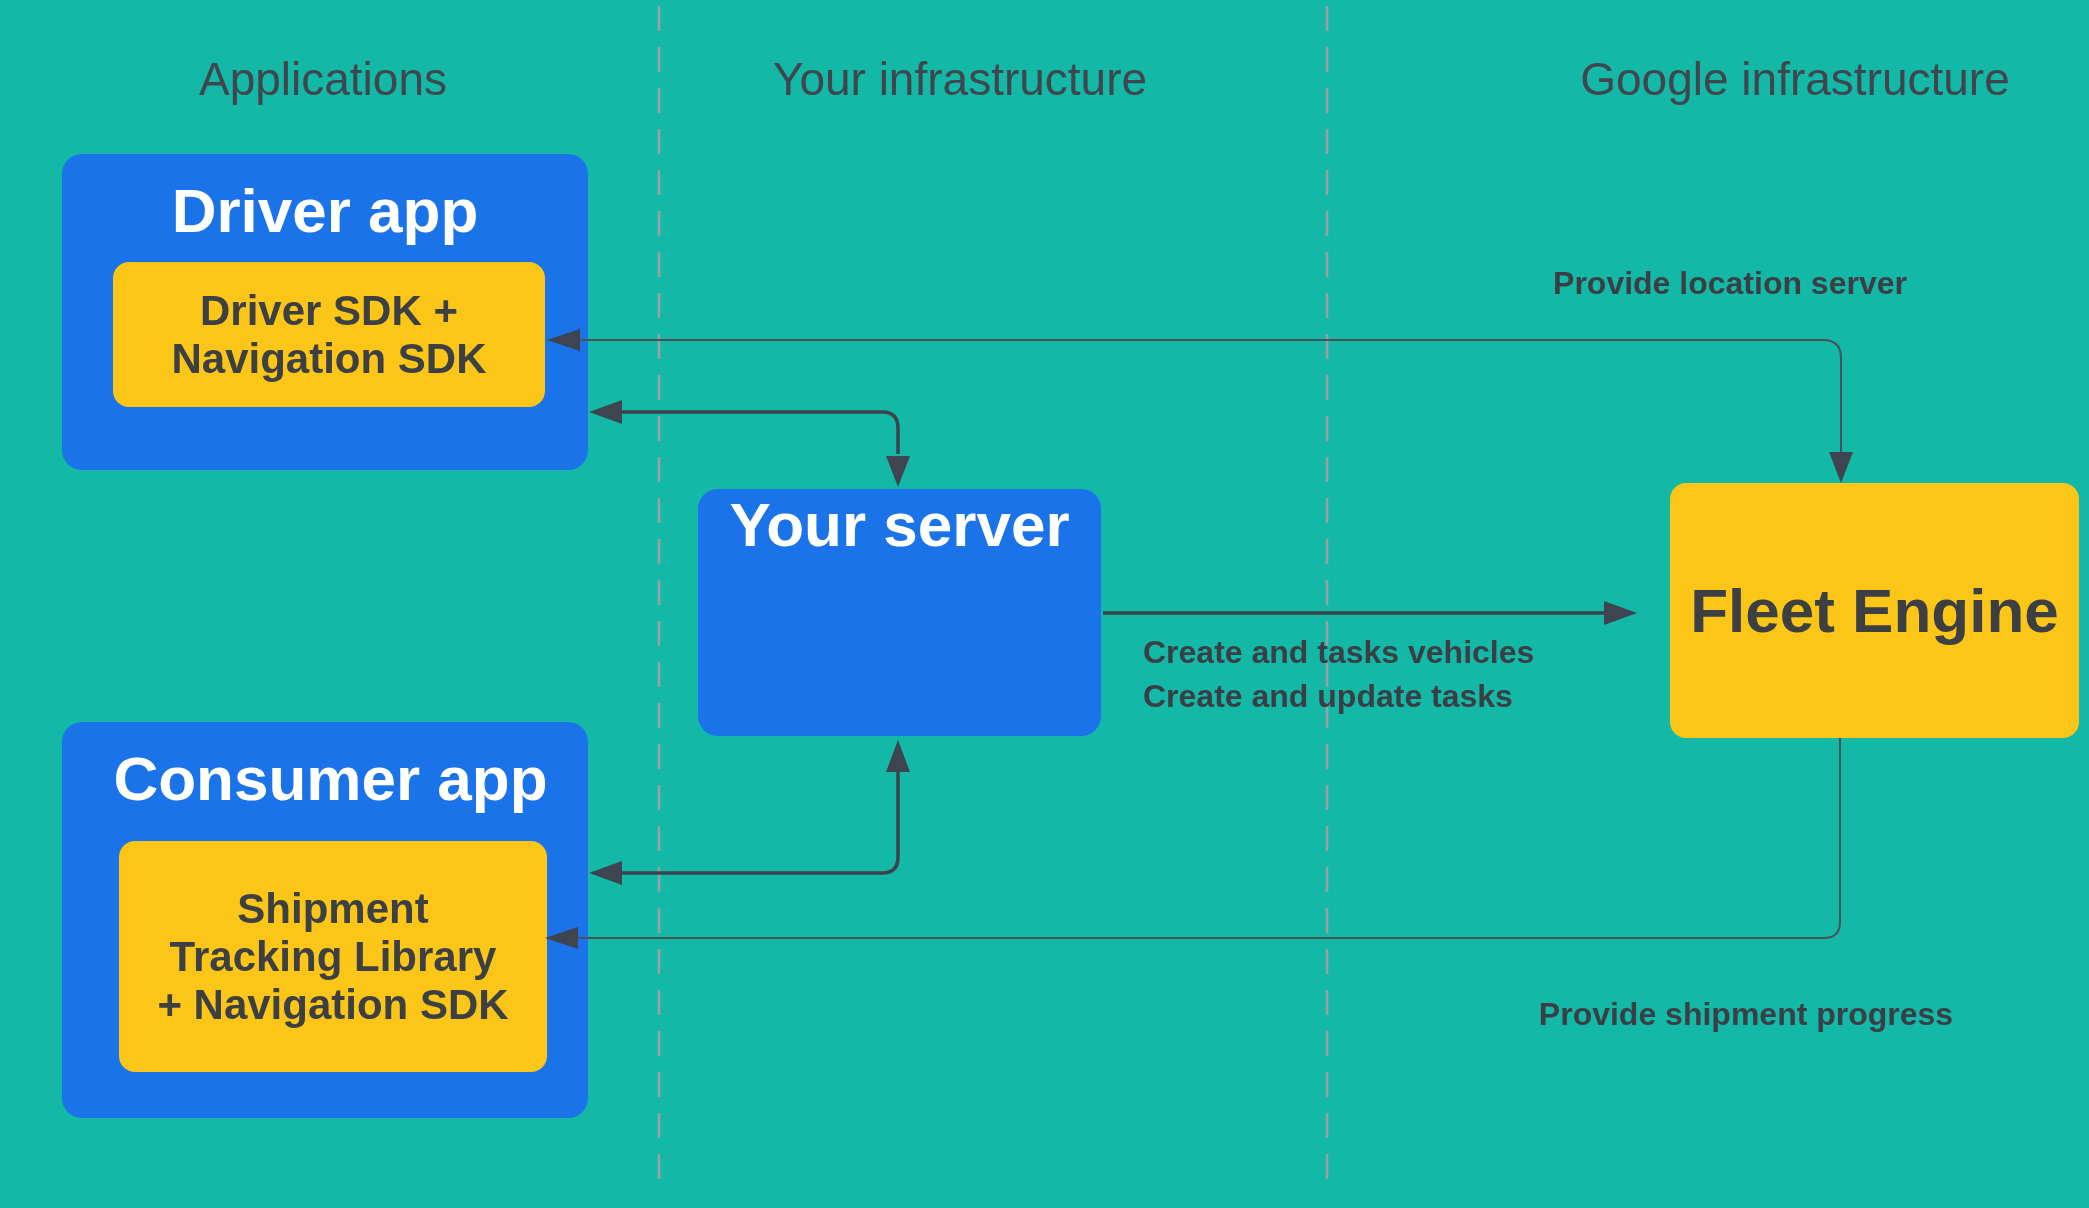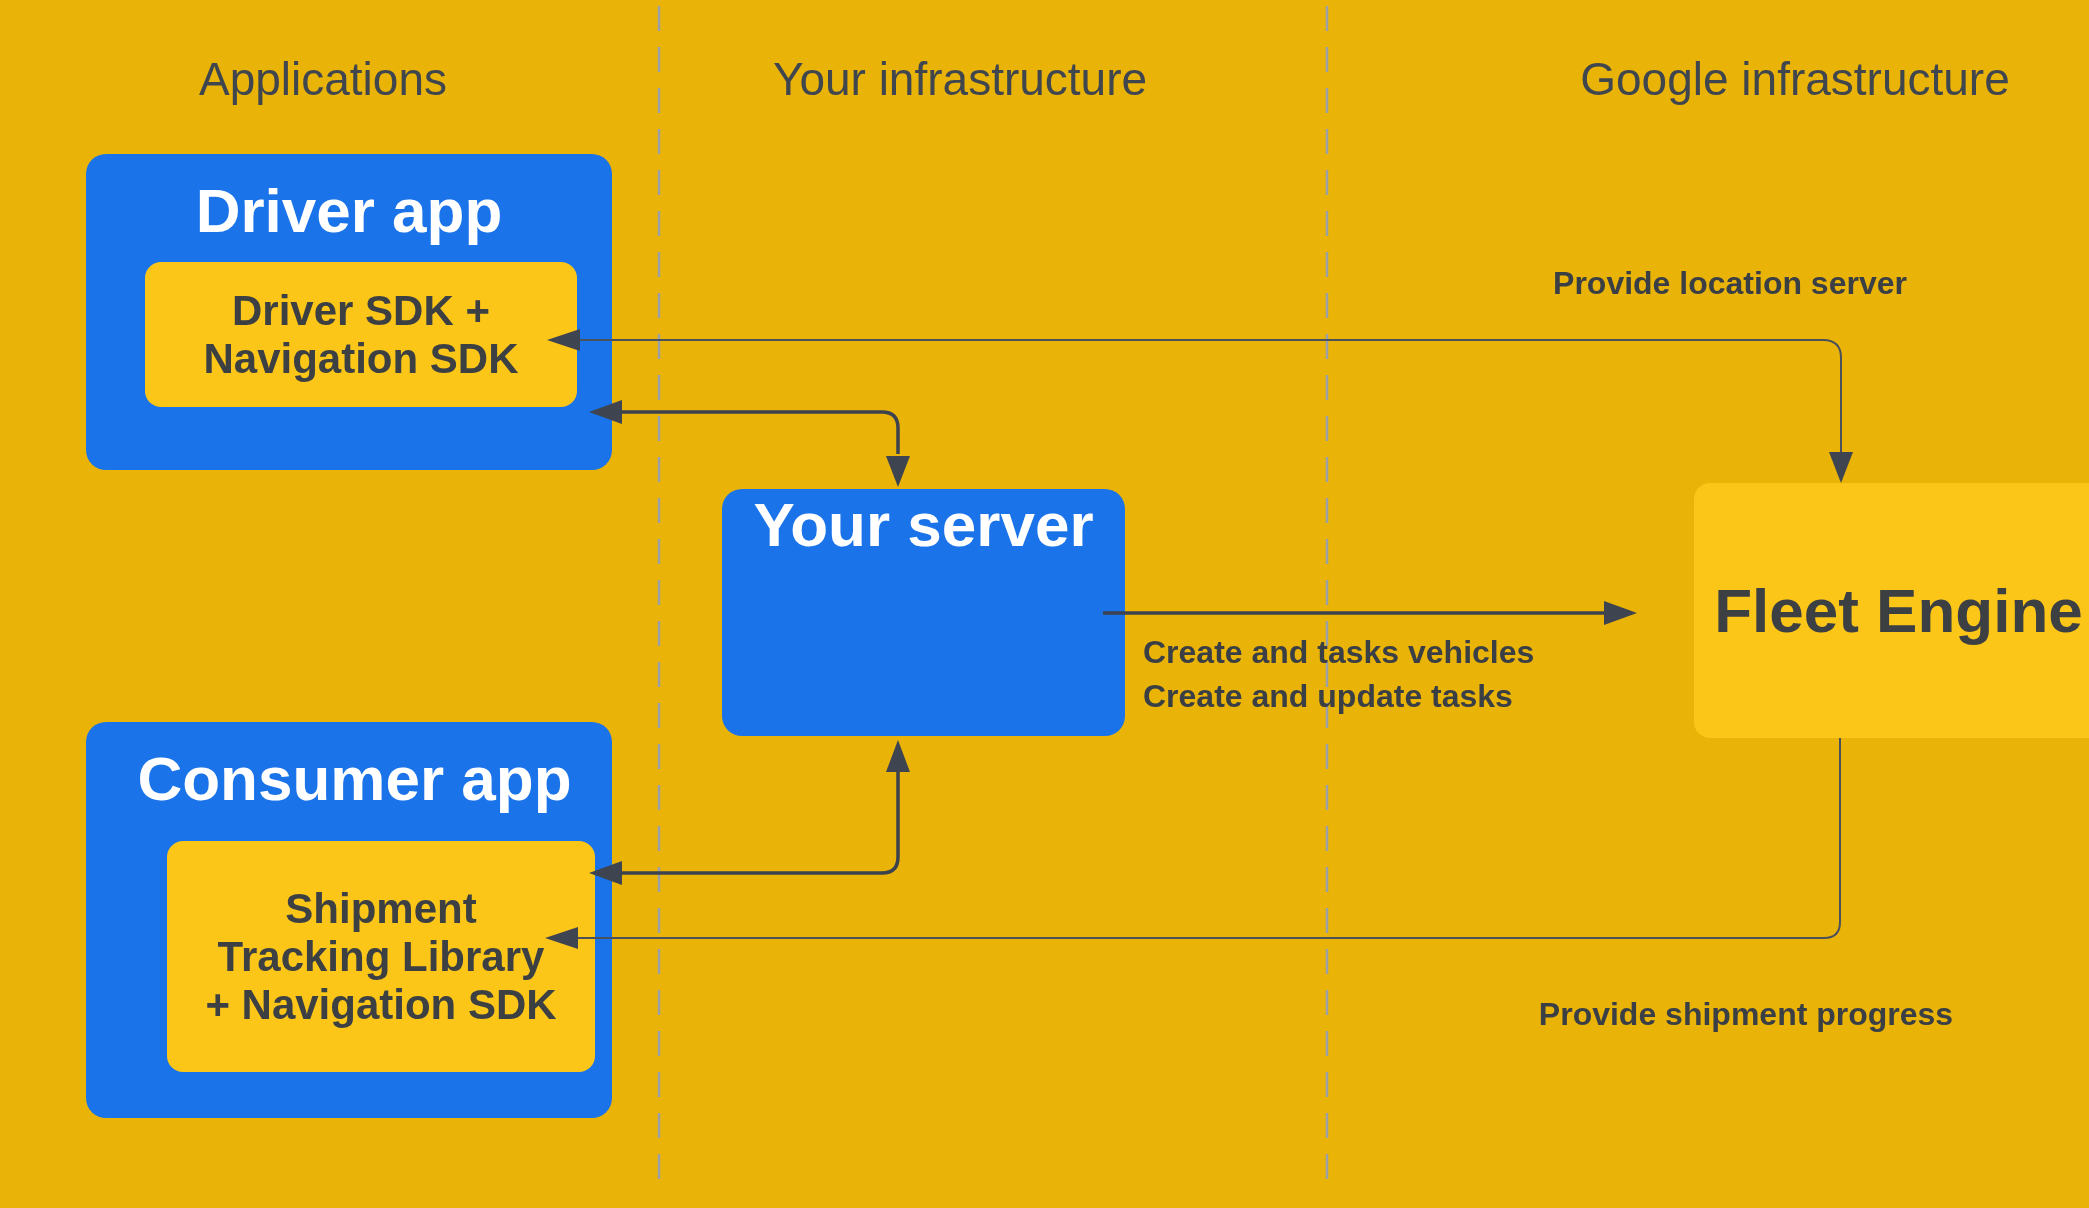--- a/index.html
+++ b/index.html
@@ -1,37 +1,37 @@
 <!DOCTYPE html>
 <html><head>
 <meta charset="utf-8">
 <style>
   html,body{margin:0;padding:0;background:#ffffff;}
   .stage{
-    position:relative;width:2089px;height:1208px;background:#eab308;overflow:hidden;
+    position:relative;width:2089px;height:1208px;background:#14b8a6;overflow:hidden;
     font-family:"Liberation Sans","DejaVu Sans",sans-serif;
   }
   .layer{position:absolute;left:0;top:0;width:2089px;height:1208px;pointer-events:none;}
   .hdr{
     position:absolute;top:50px;height:58px;line-height:58px;
     font-size:46px;font-weight:400;color:#40464e;text-align:center;white-space:nowrap;
   }
   .hdr-apps{left:63px;width:520px;}
   .hdr-yours{left:700px;width:520px;}
   .hdr-google{left:1535px;width:520px;}
-  .node{position:absolute;box-sizing:border-box;margin-left:24px;}
+  .node{position:absolute;box-sizing:border-box;}
   .blue{background:#1a73e8;border-radius:20px;}
   .yellow{background:#fcc619;border-radius:16px;}
   .node-title{
     font-weight:bold;text-align:center;white-space:nowrap;
   }
   .app-title{color:#ffffff;font-size:62px;line-height:70px;margin-top:22px;}
   .driver-box{left:62px;top:154px;width:526px;height:316px;}
   .consumer-box{left:62px;top:722px;width:526px;height:396px;padding-left:11px;}
-  .driver-sdk{left:35px;top:108px;width:432px;height:145px;position:absolute;}
+  .driver-sdk{left:51px;top:108px;width:432px;height:145px;position:absolute;}
   .consumer-sdk{left:57px;top:119px;width:428px;height:231px;position:absolute;}
   .sdk-text{
     display:flex;flex-direction:column;justify-content:center;align-items:center;
     width:100%;height:100%;
     font-size:42px;line-height:48px;font-weight:bold;color:#3c4043;text-align:center;
   }
   .server-box{left:698px;top:489px;width:403px;height:247px;display:flex;align-items:flex-start;justify-content:center;}
   .server-box .node-title{color:#ffffff;font-size:62px;}
   .fleet-box{left:1670px;top:483px;width:409px;height:255px;display:flex;align-items:center;justify-content:center;}
   .fleet-box .node-title{color:#3c4043;font-size:62px;}

